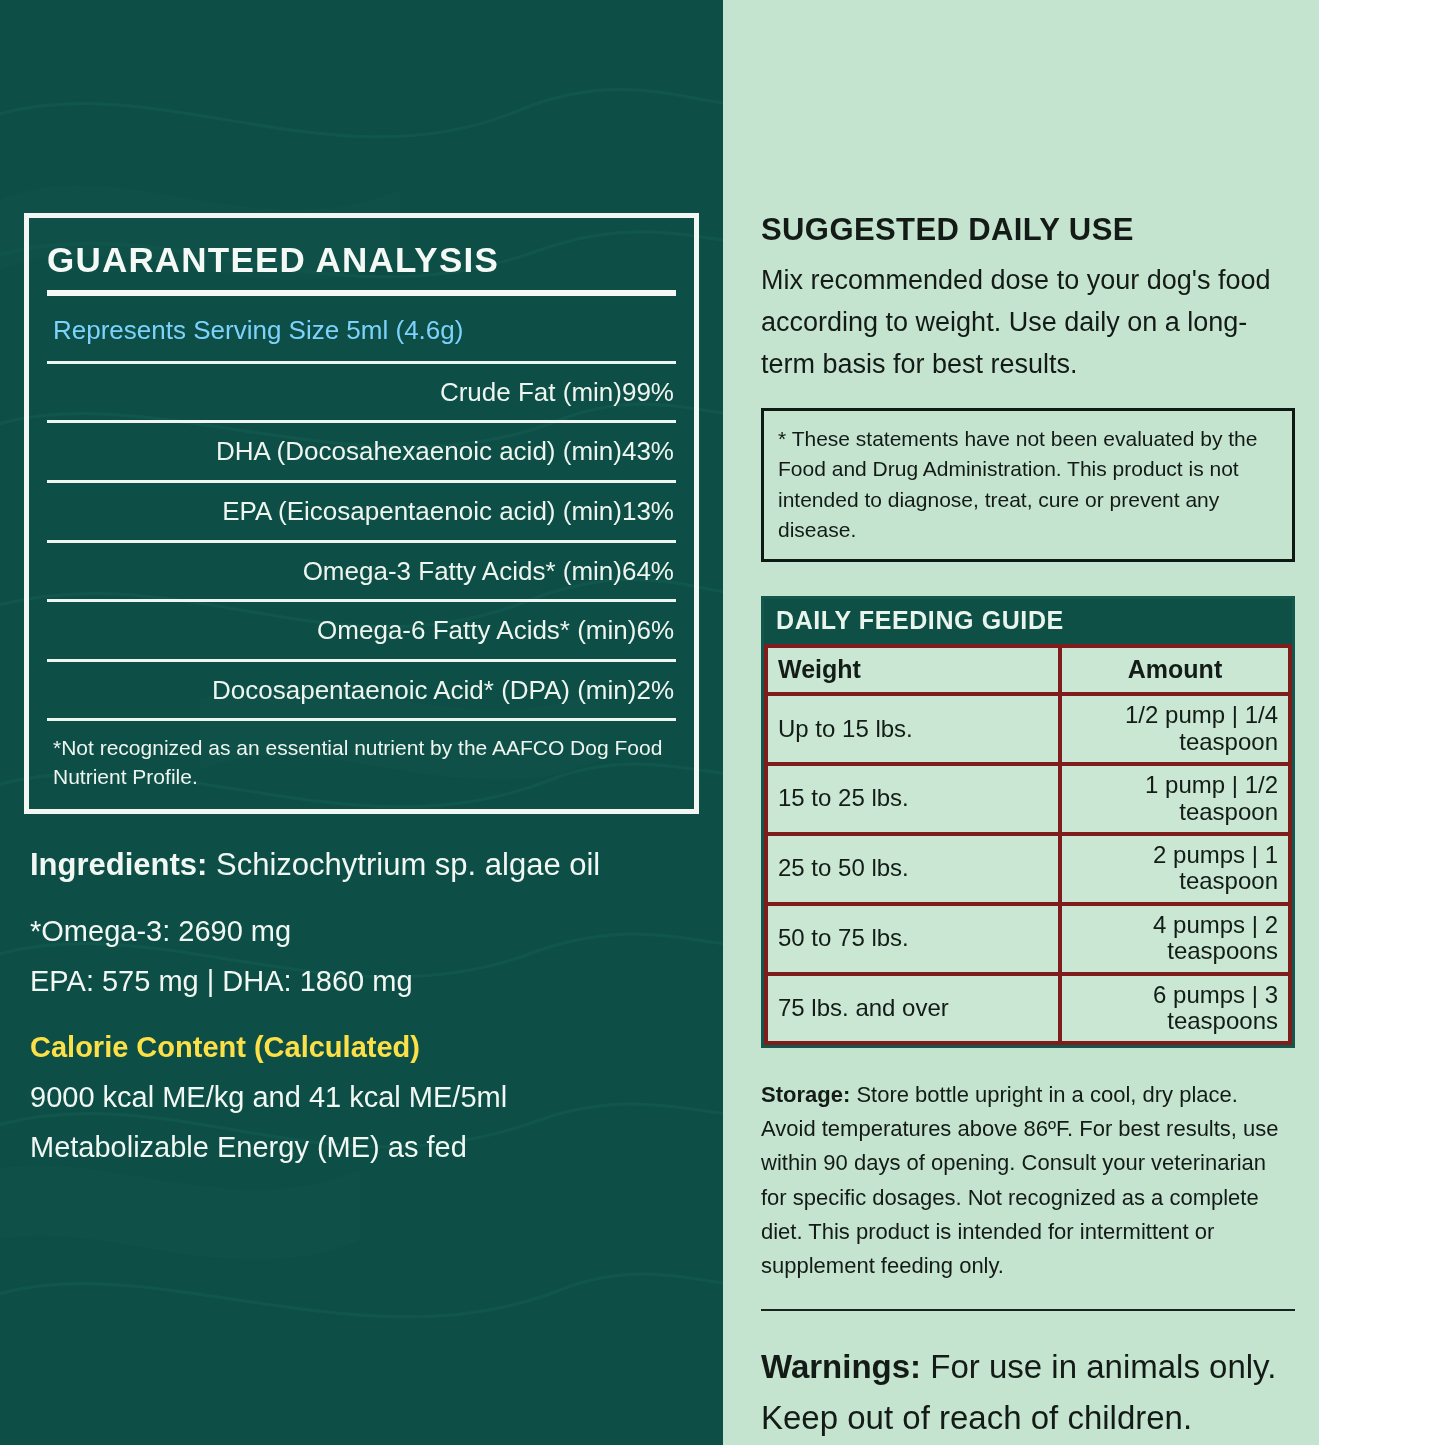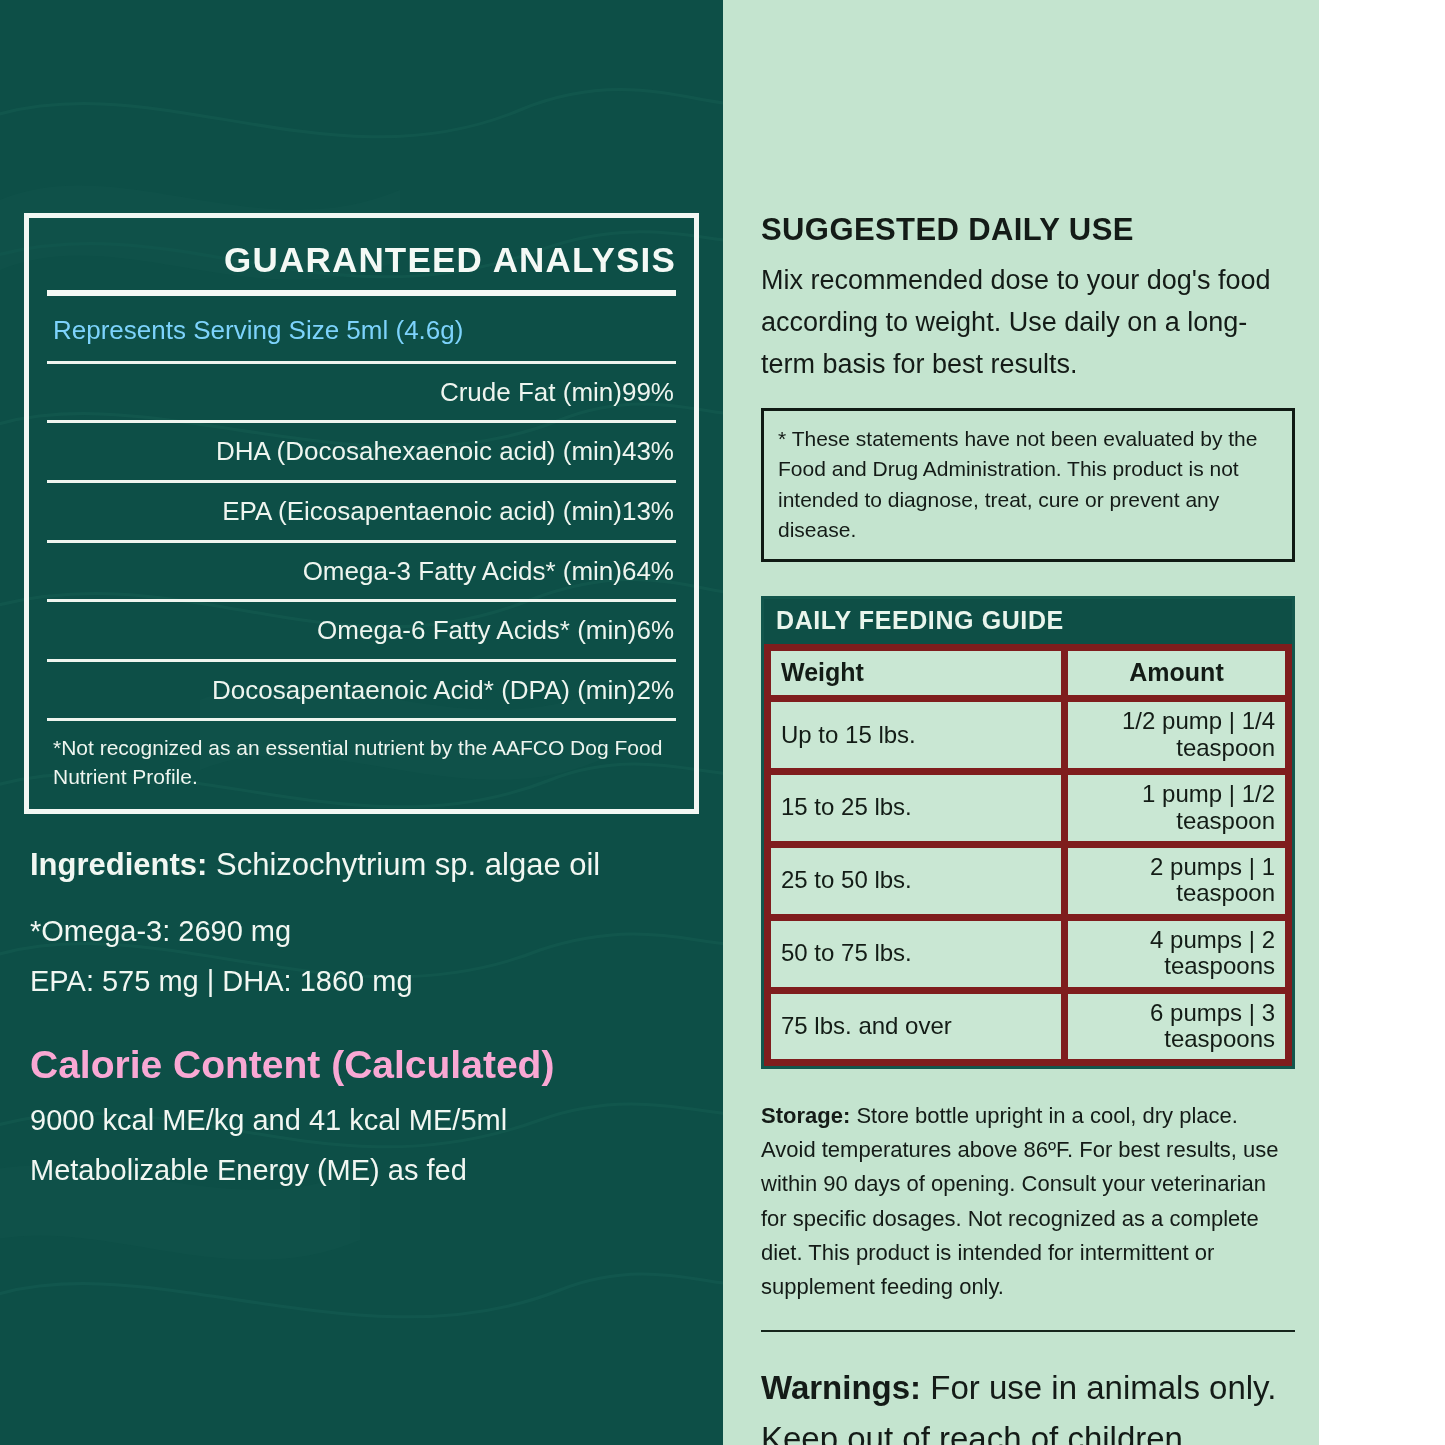--- a/index.html
+++ b/index.html
@@ -42,21 +42,21 @@
     padding: 213px 24px 0 24px;
   }
 
   
   .ga-box {
     border: 5px solid #f2f7f3;
     padding: 14px 18px 16px 18px;
     box-sizing: border-box;
   }
   .ga-title {
-    text-align: right;
+    text-align: left;
     color: #f4f9f5;
     font-size: 35px;
     font-weight: 700;
     letter-spacing: 1.2px;
     line-height: 1.15;
     padding: 8px 0 10px 0;
   }
   .ga-rule {
     height: 6px;
     background: #f4f9f5;
@@ -98,26 +98,25 @@
   .ing-line b { font-weight: 700; }
   .sub-line {
     font-size: 29px;
     line-height: 1.1;
     padding: 0 0 0 6px;
   }
   .gap-18 { height: 18px; }
   .gap-34 { height: 34px; }
 
   .cal-title {
-    font-size: 39px;
+    font-size: 29px;
     font-weight: 700;
     line-height: 1.1;
     padding-left: 6px;
-    color: #f9a8d4;
-    margin-top: 12px;
+    color: #fde047;
   }
 
   
   .panel-right {
     position: relative;
     width: 596px;
     height: 1445px;
     background: #c4e4cf;
     box-sizing: border-box;
     padding: 213px 24px 0 38px;
@@ -162,21 +161,21 @@
     font-weight: 700;
     letter-spacing: .6px;
     padding: 8px 12px 9px 12px;
     line-height: 1.1;
   }
   .fg-table table {
     border-collapse: collapse;
     width: 100%;
   }
   .fg-table td {
-    border: 7px solid #7f1d1d;
+    border: 4px solid #7f1d1d;
     font-size: 24px;
     line-height: 1.1;
     padding: 6px 10px 7px 10px;
     background: #c9e7d3;
     color: #131c16;
   }
   .fg-table td.col-w { width: 270px; }
   .fg-table tr.head td {
     font-weight: 700;
     font-size: 25px;

